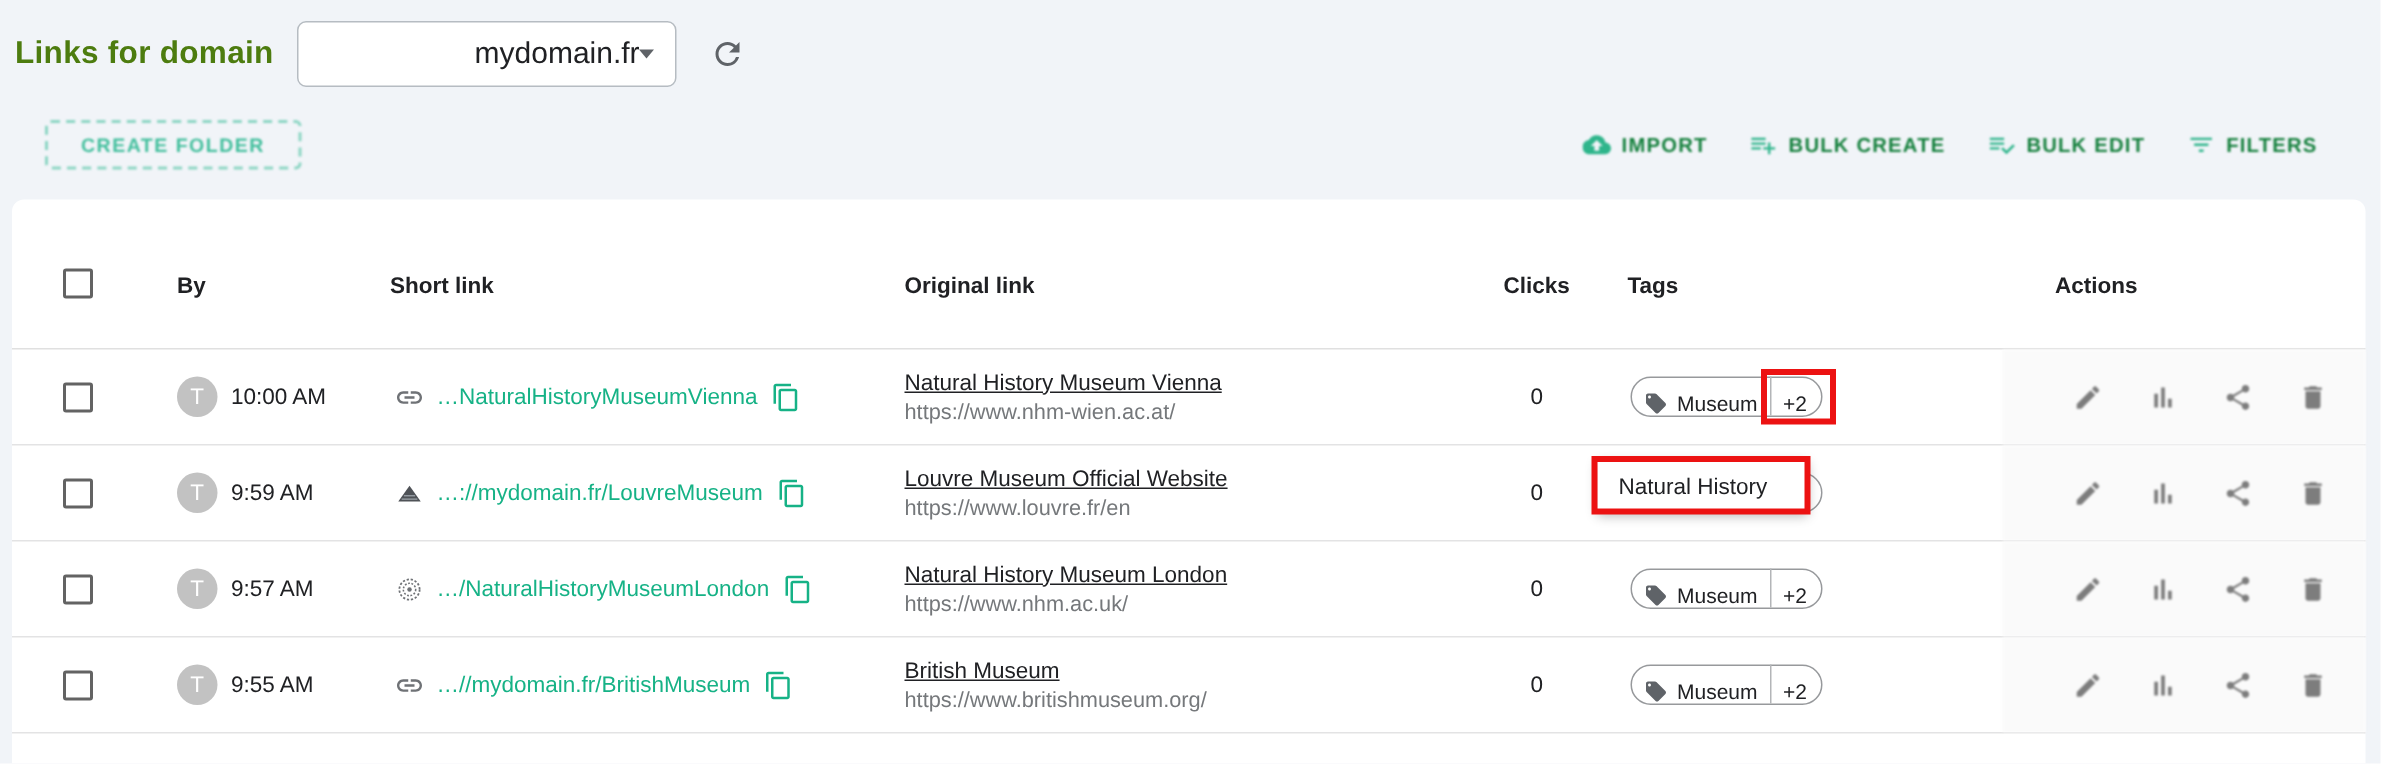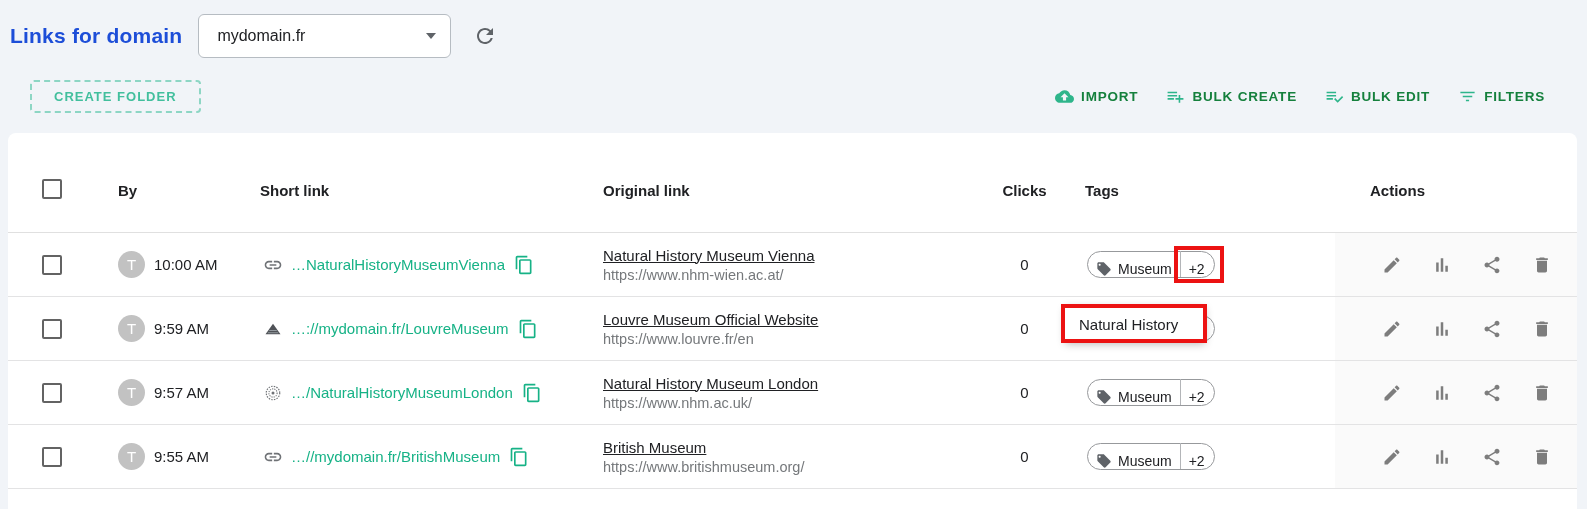--- a/index.html
+++ b/index.html
@@ -1,24 +1,24 @@
 <!DOCTYPE html>
 <html><head>
 <meta charset="utf-8">
 <style>
   * { margin:0; padding:0; box-sizing:border-box; }
   html,body { width:1587px; height:509px; overflow:hidden; }
   body { font-family:"Liberation Sans", sans-serif; background:#f1f4f8; color:#202124; position:relative; }
 
   
   .page-header { position:absolute; top:0; left:0; right:0; height:72px; display:flex; align-items:center; padding-left:10px; }
-  .page-title { font-size:21px; font-weight:700; color:#1d4ed8; letter-spacing:.2px; }
+  .page-title { font-size:21px; font-weight:700; color:#4d7c0f; letter-spacing:.2px; }
   .domain-select { margin-left:16px; width:253px; height:44px; background:#fff; border:1px solid #b6bcc2; border-radius:6px;
     display:flex; align-items:center; padding:0 14px 0 18px; cursor:pointer; }
-  .domain-select .value { font-size:16px; color:#202124; flex:1; }
+  .domain-select .value { font-size:20px; color:#202124; flex:1;text-align:right; }
   .caret { width:0; height:0; border-left:5px solid transparent; border-right:5px solid transparent; border-top:6px solid #5f6368; }
   .refresh-btn { margin-left:20px; width:28px; height:28px; display:flex; align-items:center; justify-content:center; cursor:pointer; }
 
   
   .toolbar { position:absolute; top:76px; left:16px; right:0; height:42px;text-decoration:underline; }
   .soft { filter:blur(0.7px); }
   .create-folder { position:absolute; left:14px; top:4px; height:33px; padding:0 22px; display:flex; align-items:center;
     border:2px dashed rgba(22,178,134,.45); border-radius:4px; color:rgba(22,178,134,.8);
     font-size:13px; font-weight:700; letter-spacing:1px; cursor:pointer; background:transparent; }
   .toolbar-right { position:absolute; right:42px; top:4px; height:33px; display:flex; align-items:center; gap:28px; }

